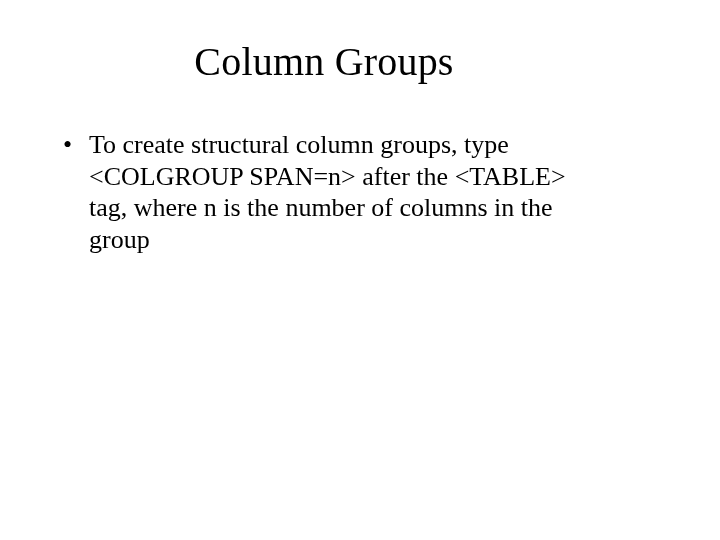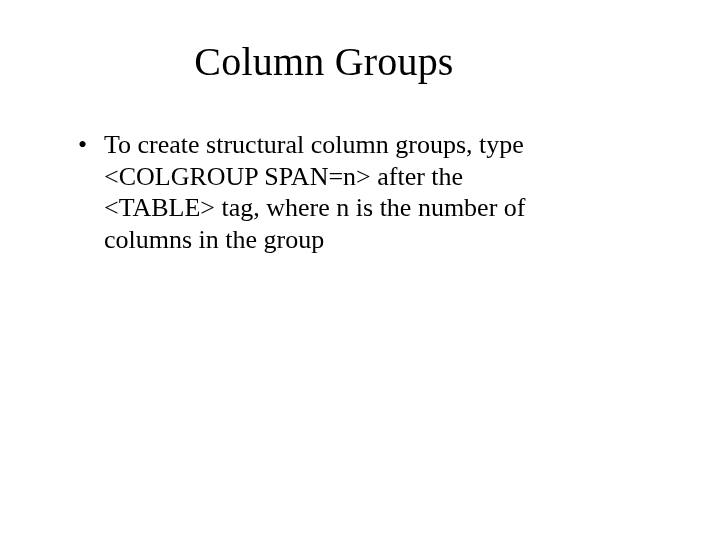--- a/index.html
+++ b/index.html
@@ -19,21 +19,21 @@
   }
   .title {
     text-align: center;
     font-size: 40px;
     font-weight: 400;
     margin: 0 0 44px 0;
     letter-spacing: 0.2px;
   }
   ul.bullets {
     list-style: none;
-    margin: 16px;
+    margin: 1px;
     padding: 0 0 0 0;
   }
   ul.bullets > li {
     position: relative;
     font-size: 26px;
     line-height: 1.22;
     padding-left: 28px;
     margin: 0 0 4px 0;
   }
   ul.bullets > li::before {

